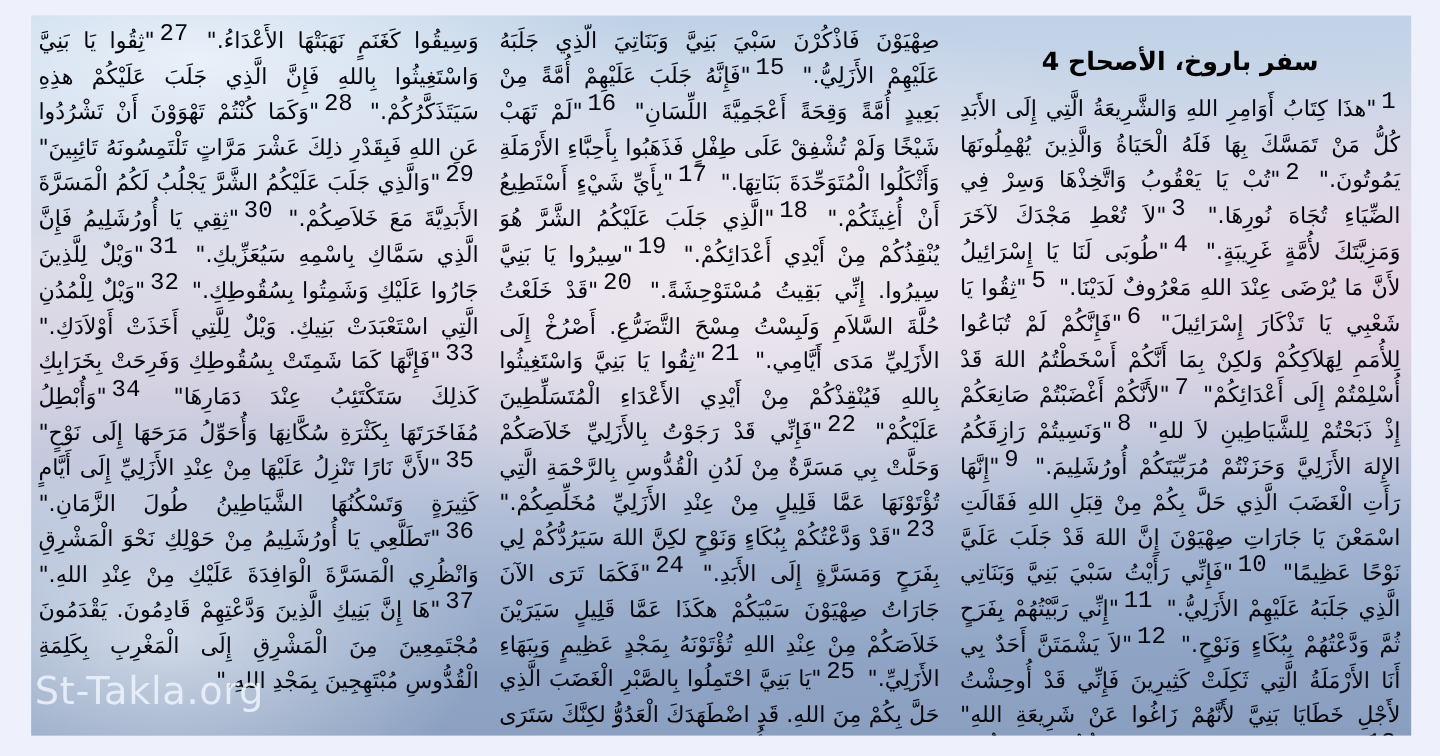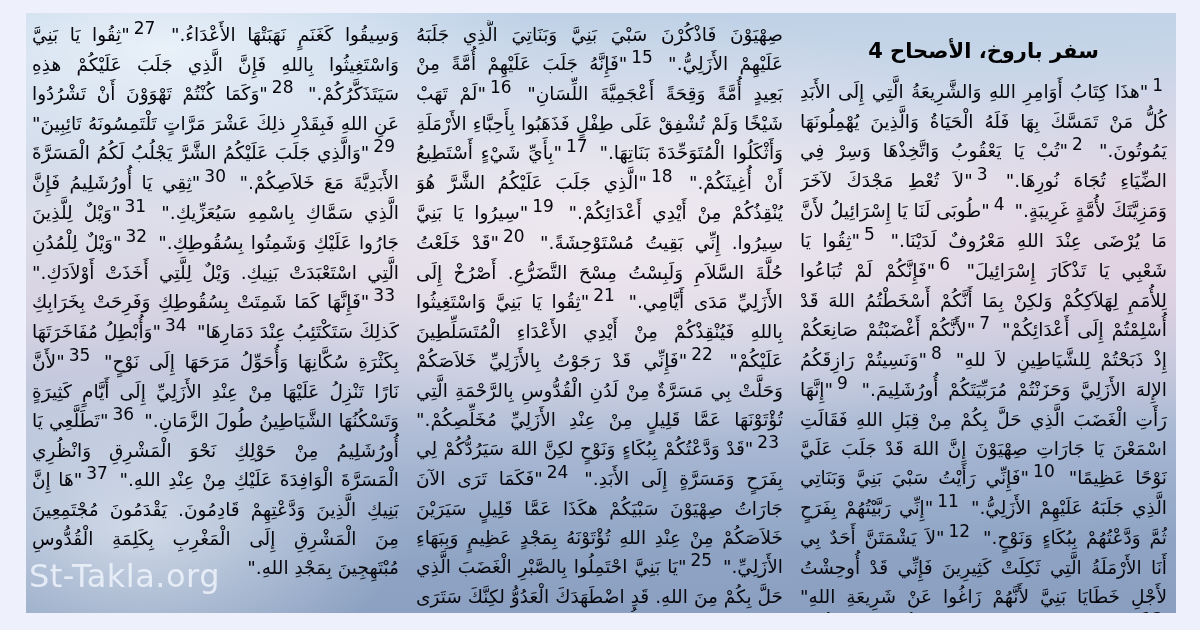--- a/index.html
+++ b/index.html
@@ -41,26 +41,27 @@
   }
   .chapter-title{
     text-align:center;
     font-weight:bold;
     font-size:21px;
     line-height:26px;
     margin:18px 0 13px 0;
     color:#000;
   }
   .vnum{
-    font-size:17px;
+    font-size:20px;
     position:relative;
     top:-7px;
     margin:0 4px;
     color:#06060c;
     white-space:nowrap;
+    font-family:Liberation Mono, monospace;
   }
   .watermark{
     position:absolute;
     left:3px;bottom:18px;
     font-size:32px;
     letter-spacing:0.5px;
     color:rgba(237,243,252,0.85);
     direction:ltr;
   }
 </style>

